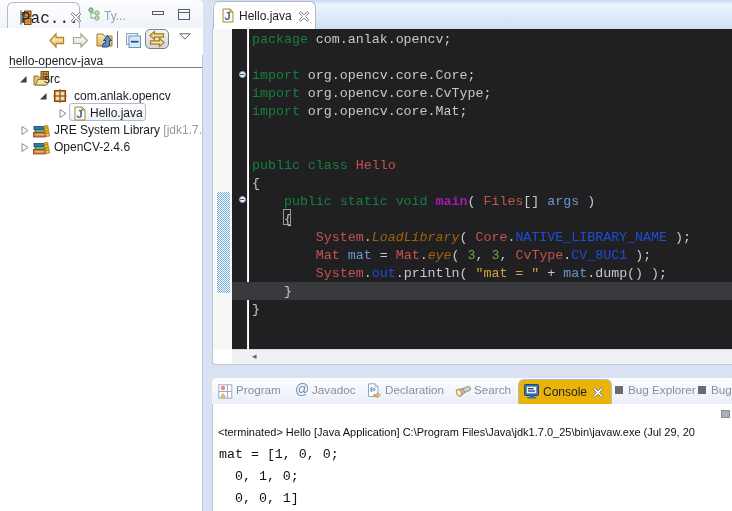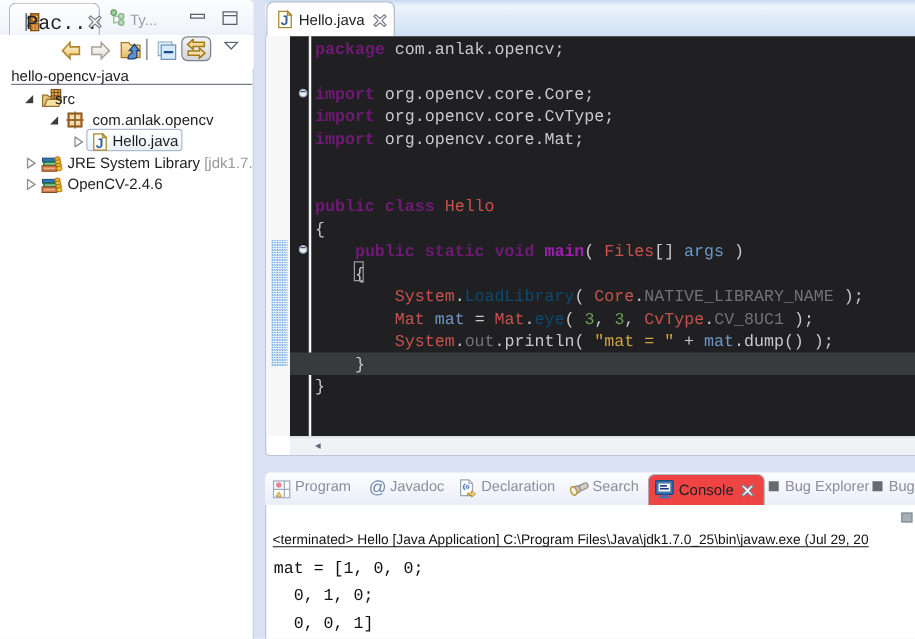--- a/index.html
+++ b/index.html
@@ -46,43 +46,43 @@
   
   #ruler { left:213px; top:29px; width:19px; height:320px; background:#f7f7f7; }
   #rangeind { left:217px; top:192px; width:13px; height:101px;
     background:conic-gradient(#79aee2 25%, #f8fbfe 0 50%, #79aee2 0 75%, #f8fbfe 0);
     background-size:2px 2px; }
   #foldcol { left:232px; top:29px; width:16px; height:320px; background:#202023; border-right:1.5px solid #ededed; }
   #codearea { left:249px; top:29px; width:483px; height:320px; background:#202023; overflow:hidden; }
   #curline { left:232px; top:282px; width:500px; height:18px; background:#393a3d; }
   #code { left:252px; top:31px; font-family:"Liberation Mono", monospace; font-size:13.3px;
     line-height:18px; white-space:pre; color:#c8c8c8; letter-spacing:0px; }
-  .kw { color:#701a75; font-weight:bold; }
+  .kw { color:#15803d; font-weight:normal; }
   .cls { color:#c5524c;margin-top:37px; }
   .vr { color:#6d96c4; }
   .str { color:#d0a243; }
   .num { color:#6da153; }
-  .mth { color:#0c4a6e; }
-  .fld { color:#737373; }
+  .mth { font-style:italic; color:#a16207; }
+  .fld { color:#1d4ed8; }
   .mn { color:#a21caf; font-weight:bold; }
   .fold { position:absolute; width:7px; height:7px; border-radius:50%; background:#e6eef6;
     border:1px solid #93a7bc; color:#334; font:bold 8px/5.5px "Liberation Mono",monospace; text-align:center; }
   #brbox { left:283px; top:209px; width:8px; height:16px; border:1px solid #9a9a9a; }
 
   
   #hscroll { left:232px; top:349px; width:500px; height:15px; background:#f0f1f5; border-top:1px solid #d8dade; }
   .sbarrow { color:#606878; font-size:9px; }
 
   
   #botpanel { left:212px; top:378px; width:520px; height:138px; background:#fff;
     border:1px solid #bdc5d8; border-right:none; border-radius:4px 0 0 4px; }
   #bothead { left:212px; top:378px; width:520px; height:26px;
     background:linear-gradient(#fdfdfe,#e9eef8); border-radius:4px 0 0 0; }
   .btab { position:absolute; top:383px; font-size:11.7px; color:#8a8f99; white-space:nowrap; }
-  #constab { left:518px; top:379px; width:94px; height:25px; background:#ef4444;
+  #constab { left:518px; top:379px; width:94px; height:25px; background:#eab308;
     border:1px solid #b2bac9; border-bottom:none; border-radius:6px 6px 0 0;text-align:center; }
   #constab .lbl { position:absolute; left:24px; top:5px; font-size:12px; color:#222; }
   .bsq { display:inline-block; width:8px; height:8px; background:#686b70; margin-right:5px; }
 
   #constitle { left:218px; top:426px; width:514px; font-size:11px; color:#111; white-space:nowrap; overflow:hidden; text-decoration:underline; text-underline-offset:2px; }
   #consout { left:219px; top:444px; font-family:"Liberation Mono", monospace; font-size:13.3px;
     line-height:22px; color:#111; white-space:pre; }
   #consicon { left:721px; top:410px; width:9px; height:8px; background:#aab0ba; border:1px solid #878d99; }
 </style>
 </head>

